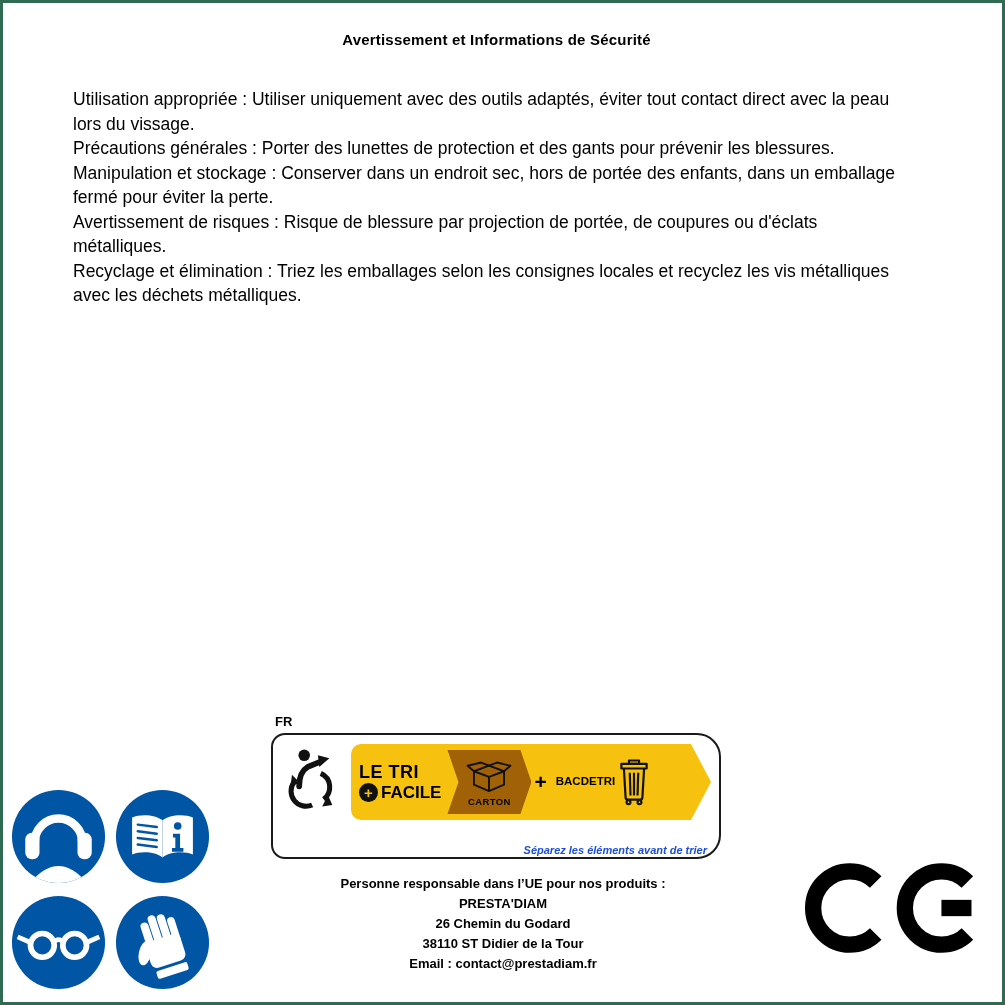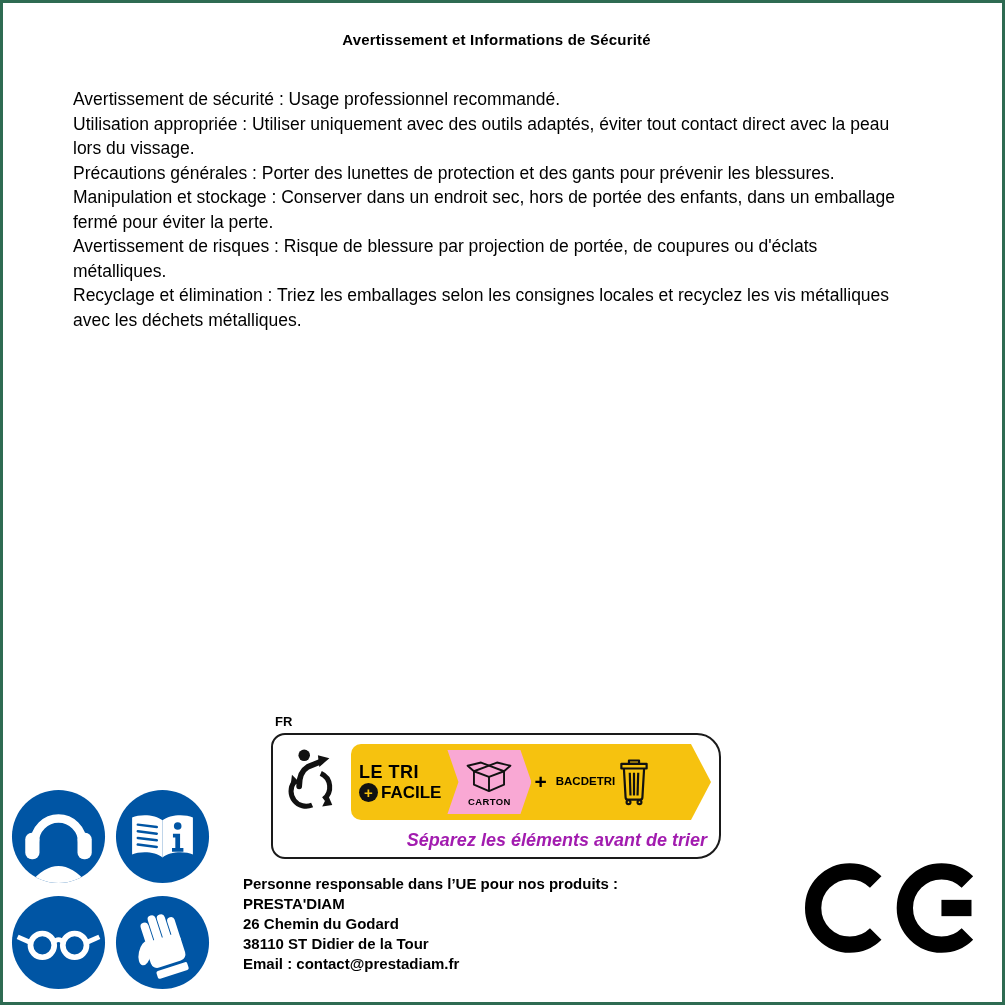--- a/index.html
+++ b/index.html
@@ -48,54 +48,53 @@
   .band-arrow { width:20px; background:#F6C20F; clip-path:polygon(0 0, 100% 50%, 0 100%); }
   .headline { display:flex; flex-direction:column; justify-content:center; margin-right:6px; flex:0 0 auto; }
   .headline .l1 { font-size:18px; font-weight:bold; letter-spacing:.5px; }
   .headline .l2 { display:flex; align-items:center; font-size:17px; font-weight:bold; }
   .plus-circle {
     width:19px; height:19px; border-radius:50%; background:#111; color:#F6C20F;
     display:inline-flex; align-items:center; justify-content:center;
     font-size:15px; font-weight:bold; margin-right:3px;
   }
   .pod {
-    background:#f9a8d4; height:64px; padding:3px 16px;
+    background:#a16207; height:64px; padding:3px 16px;
     clip-path:polygon(0 0, calc(100% - 11px) 0, 100% 50%, calc(100% - 11px) 100%, 0 100%, 11px 50%);
     display:flex; flex-direction:column; align-items:center; justify-content:center; flex:0 0 auto;text-align:center;
   }
   .pod-icon svg { display:block; }
   .pod-label { font-size:9.5px; font-weight:bold; letter-spacing:.4px; margin-top:1px; }
   .band-plus { font-size:21px; font-weight:bold; margin:0 3px; flex:0 0 auto; }
   .bac {
     display:flex; flex-direction:row; align-items:center; justify-content:center;
     font-size:11.5px; font-weight:bold; line-height:11.5px; margin:0 3px 0 6px; flex:0 0 auto;
   }
   .bin { width:32px; height:56px; flex:0 0 auto; }
   .bin svg { width:100%; height:100%; display:block; }
-  .caption { text-align:right; font-size:18px; font-style:italic; font-weight:bold; color:#a21caf; padding-right:4px; margin-top:6px; }
+  .caption { text-align:right; font-size:11px; font-style:italic; font-weight:bold; color:#1d4ed8; padding-right:4px; margin-top:20px; }
 
   
   .company {
     position:absolute; top:871px; left:240px; width:520px;
-    text-align:left; font-size:15px; font-weight:bold; line-height:20px;
+    text-align:center; font-size:13px; font-weight:bold; line-height:20px;
   }
 
   
   .ce-mark { position:absolute; left:797px; top:851px; width:182px; height:108px; }
   .ce-mark svg { width:100%; height:100%; display:block; }
 </style>
 </head>
 <body>
 
 <div class="page">
 
   <div class="title">Avertissement et Informations de Sécurité</div>
 
   <div class="body-text">
-    <p>Avertissement de sécurité : Usage professionnel recommandé.</p>
     <p>Utilisation appropriée : Utiliser uniquement avec des outils adaptés, éviter tout contact direct avec la peau lors du vissage.</p>
     <p>Précautions générales : Porter des lunettes de protection et des gants pour prévenir les blessures.</p>
     <p>Manipulation et stockage : Conserver dans un endroit sec, hors de portée des enfants, dans un emballage fermé pour éviter la perte.</p>
     <p>Avertissement de risques : Risque de blessure par projection de portée, de coupures ou d'éclats métalliques.</p>
     <p>Recyclage et élimination : Triez les emballages selon les consignes locales et recyclez les vis métalliques avec les déchets métalliques.</p>
   </div>
 
   <div class="icon-grid">
     <div class="picto">
       <svg viewBox="0 0 100 100" aria-hidden="true">

